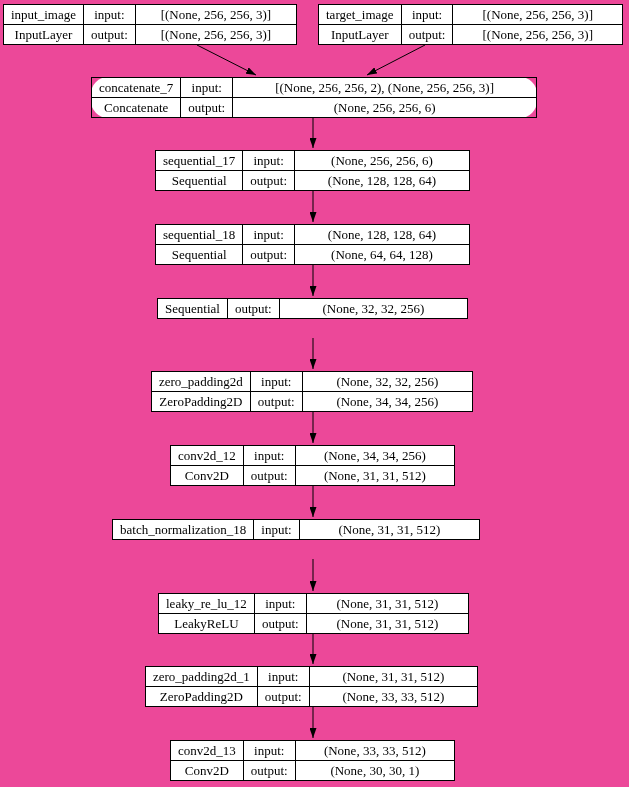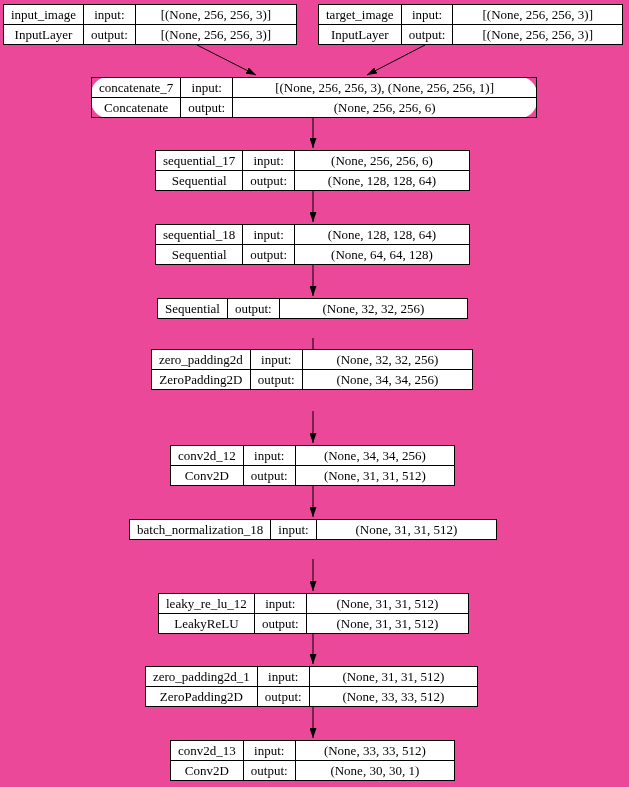--- a/index.html
+++ b/index.html
@@ -90,21 +90,21 @@
       <div class="cell">InputLayer</div>
       <div class="cell">output:</div>
       <div class="cell shape">[(None, 256, 256, 3)]</div>
     </div>
   </div>
 
   <div class="node" style="left:91px; top:77px; width:446px;border-radius:17px;">
     <div class="nrow">
       <div class="cell">concatenate_7</div>
       <div class="cell">input:</div>
-      <div class="cell shape">[(None, 256, 256, 3), (None, 256, 256, 1)]</div>
+      <div class="cell shape">[(None, 256, 256, 2), (None, 256, 256, 3)]</div>
     </div>
     <div class="nrow">
       <div class="cell">Concatenate</div>
       <div class="cell">output:</div>
       <div class="cell shape">(None, 256, 256, 6)</div>
     </div>
   </div>
 
   <div class="node" style="left:155px; top:150px; width:315px;">
     <div class="nrow">
@@ -133,21 +133,21 @@
   </div>
 
   <div class="node" style="left:157px; top:298px; width:311px;">
     <div class="nrow">
       <div class="cell">Sequential</div>
       <div class="cell">output:</div>
       <div class="cell shape">(None, 32, 32, 256)</div>
     </div>
   </div>
 
-  <div class="node" style="left:151px; top:349px; width:322px;">
+  <div class="node" style="left:151px; top:371px; width:322px;">
     <div class="nrow">
       <div class="cell">zero_padding2d</div>
       <div class="cell">input:</div>
       <div class="cell shape">(None, 32, 32, 256)</div>
     </div>
     <div class="nrow">
       <div class="cell">ZeroPadding2D</div>
       <div class="cell">output:</div>
       <div class="cell shape">(None, 34, 34, 256)</div>
     </div>
@@ -159,21 +159,21 @@
       <div class="cell">input:</div>
       <div class="cell shape">(None, 34, 34, 256)</div>
     </div>
     <div class="nrow">
       <div class="cell">Conv2D</div>
       <div class="cell">output:</div>
       <div class="cell shape">(None, 31, 31, 512)</div>
     </div>
   </div>
 
-  <div class="node" style="left:129px; top:519px; width:368px;">
+  <div class="node" style="left:112px; top:519px; width:368px;">
     <div class="nrow">
       <div class="cell">batch_normalization_18</div>
       <div class="cell">input:</div>
       <div class="cell shape">(None, 31, 31, 512)</div>
     </div>
   </div>
 
   <div class="node" style="left:158px; top:593px; width:311px;">
     <div class="nrow">
       <div class="cell">leaky_re_lu_12</div>

